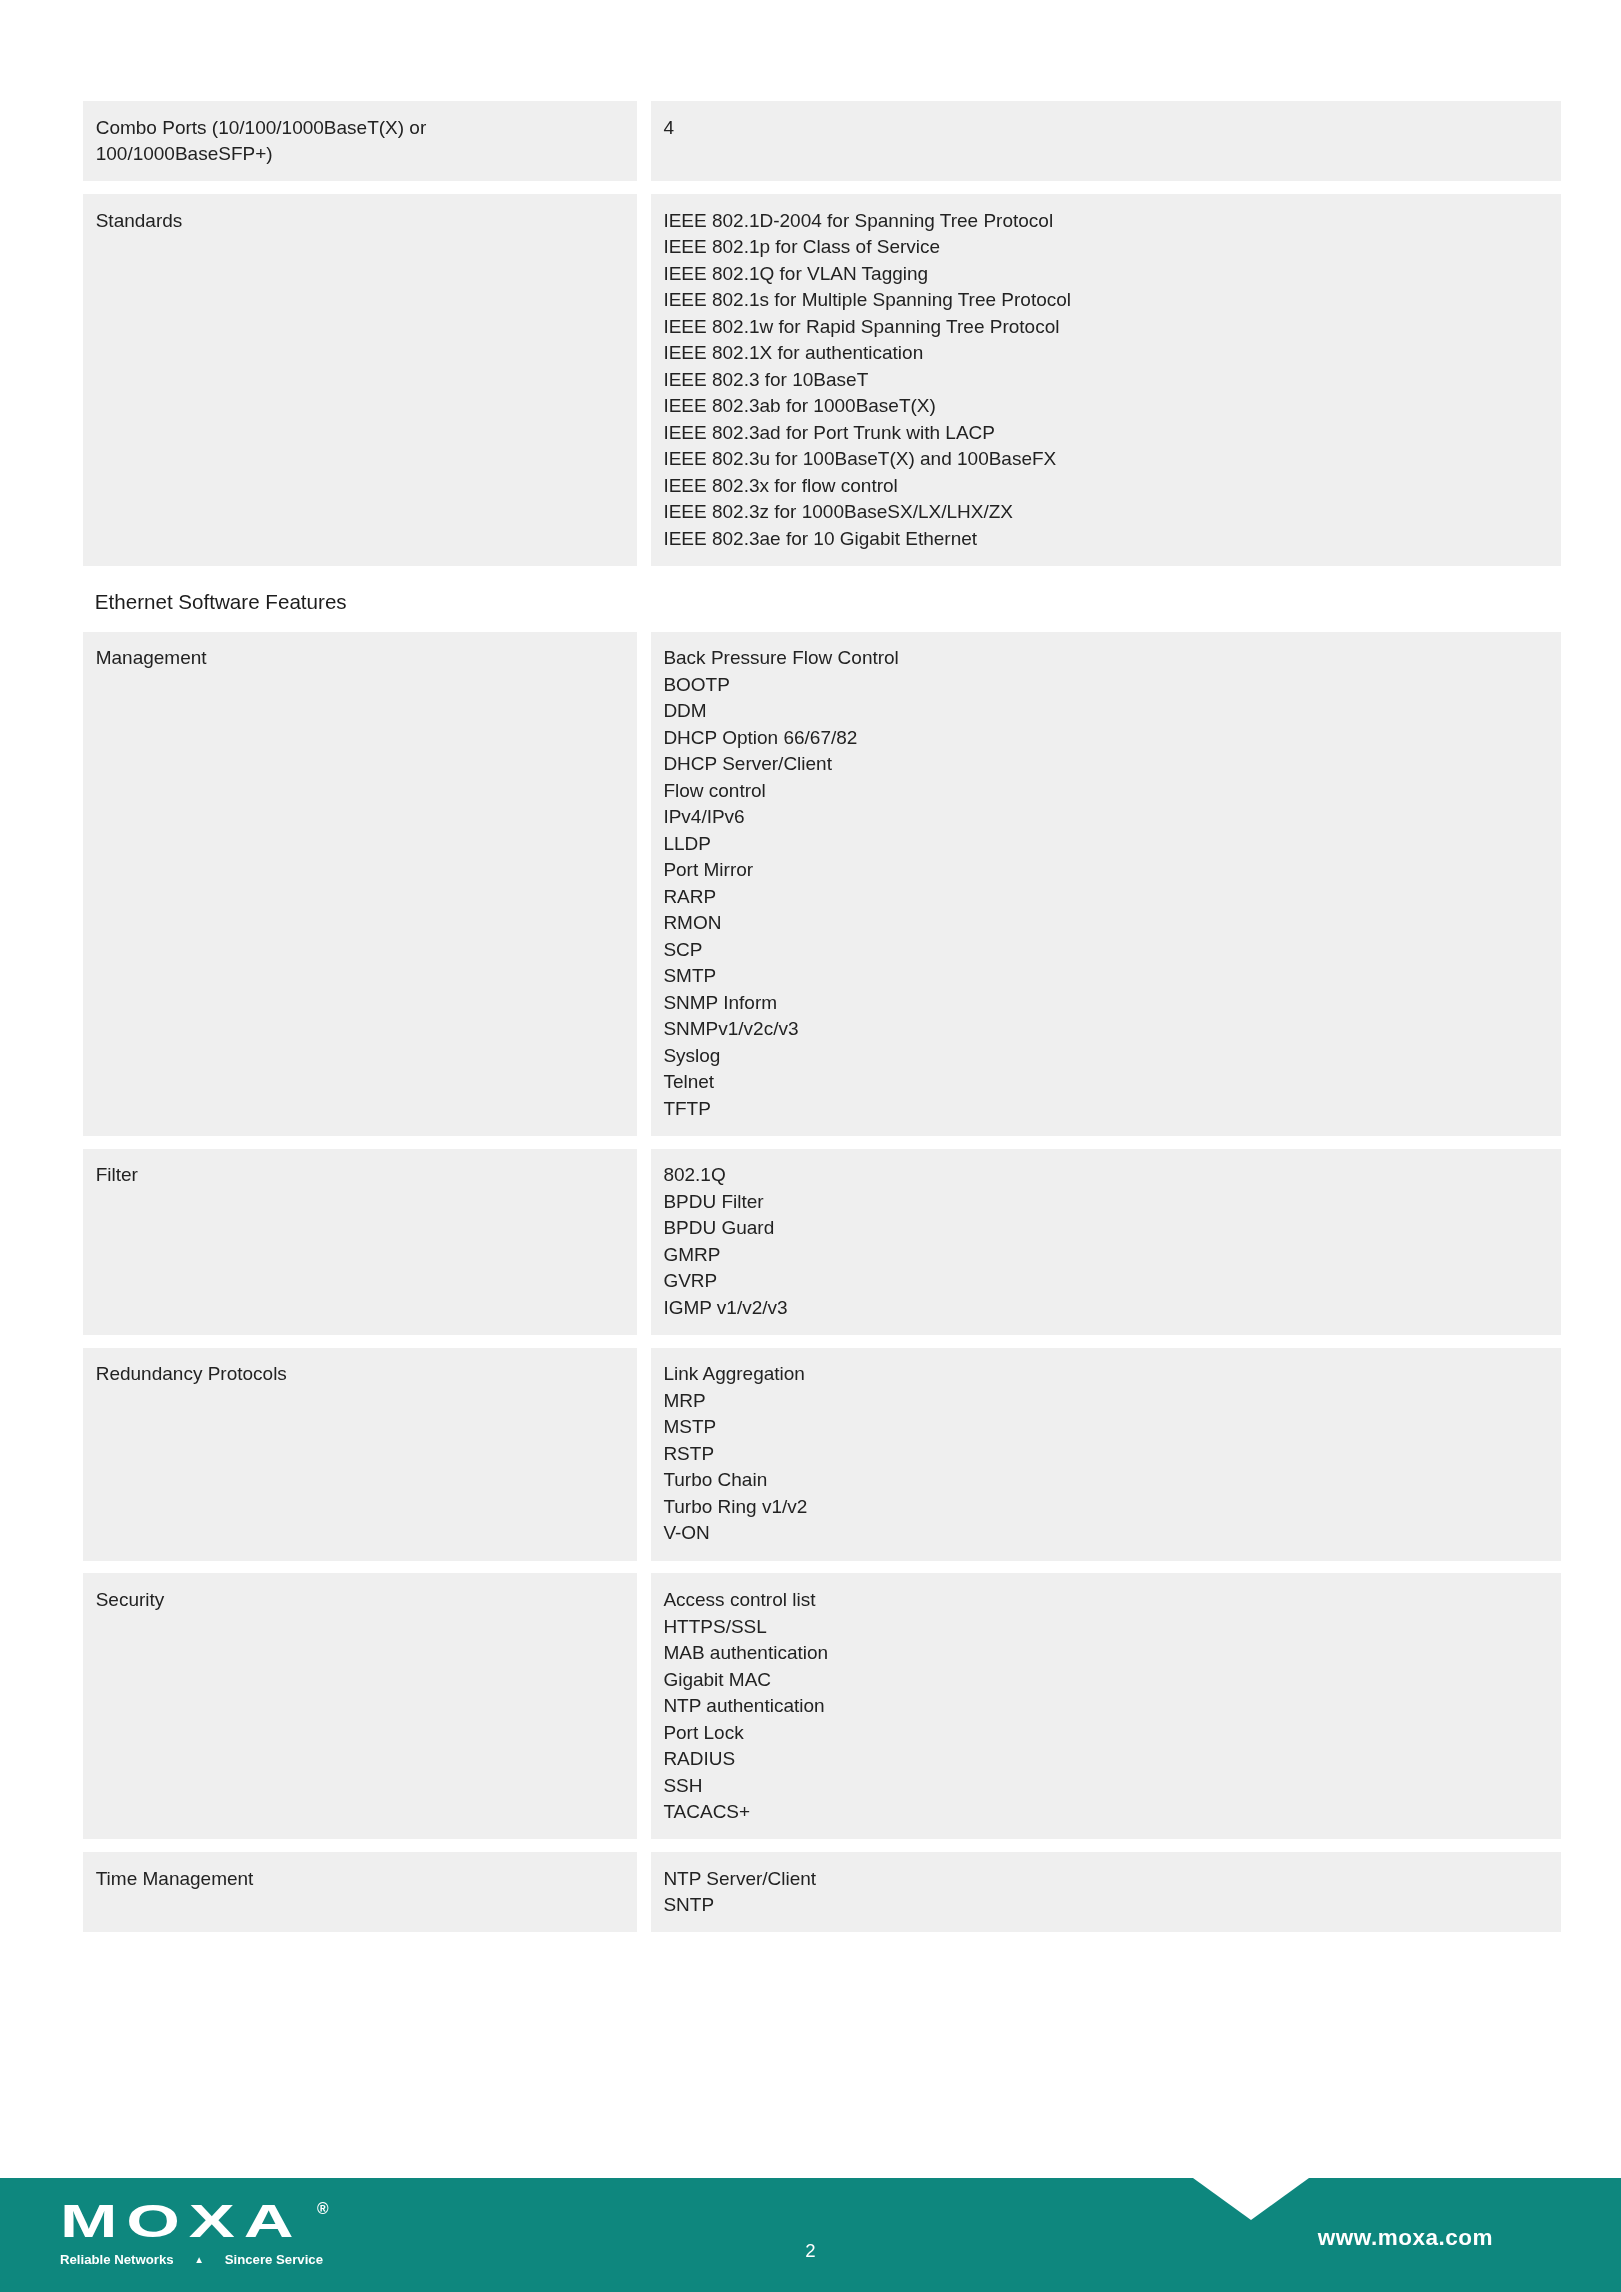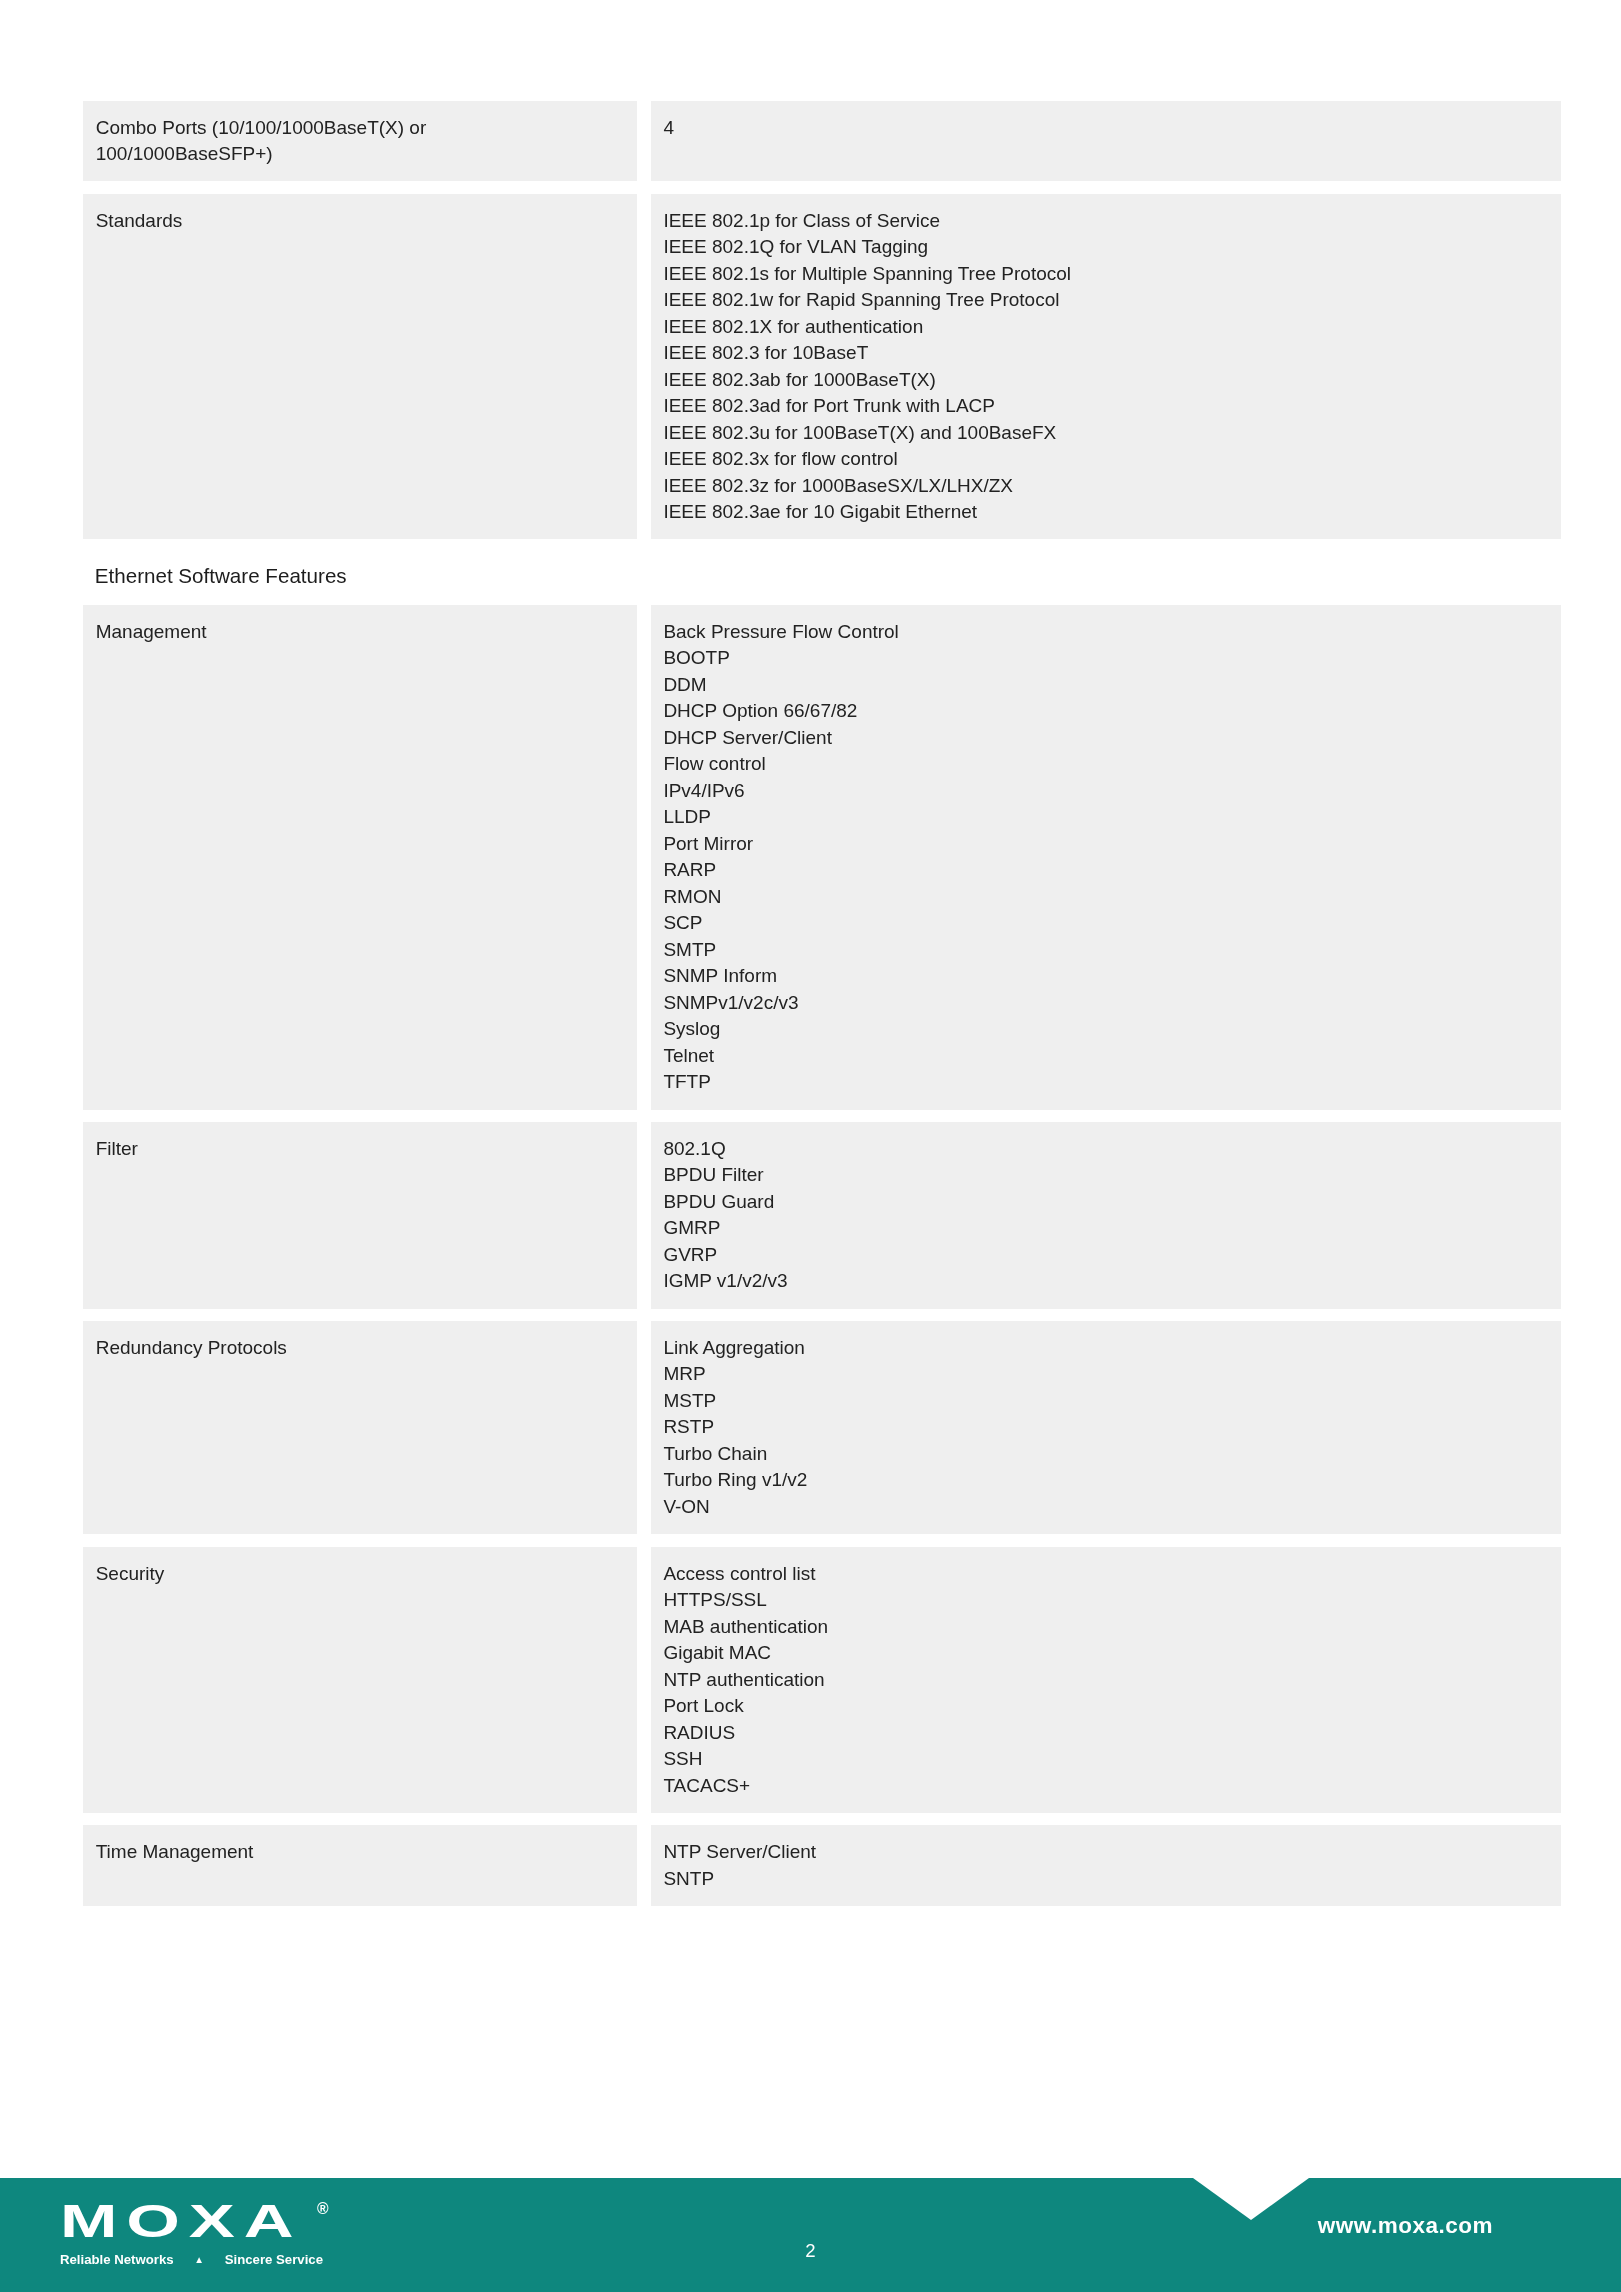--- a/index.html
+++ b/index.html
@@ -107,21 +107,21 @@
     left: 0;
     right: 0;
     top: 62px;
     text-align: center;
     font-size: 18.6px;
     color: #ffffff;
   }
   .website {
     position: absolute;
     right: 128px;
-    top: 35px;
+    top: 47px;
     font-size: 22.5px;
     font-weight: 700;
     color: #ffffff;
     letter-spacing: 0.5px;
   }
 </style>
 </head>
 <body>
 
 <div class="page">
@@ -133,20 +133,21 @@
         <span>Combo Ports (10/100/1000BaseT(X) or 100/1000BaseSFP+)</span>
       </div>
       <div class="cell">
           <div class="value-line">4</div>
         </div>
 
       <div class="cell label-cell">
         <span>Standards</span>
       </div>
       <div class="cell">
+          <div class="value-line">IEEE 802.1D-2004 for Spanning Tree Protocol</div>
           <div class="value-line">IEEE 802.1p for Class of Service</div>
           <div class="value-line">IEEE 802.1Q for VLAN Tagging</div>
           <div class="value-line">IEEE 802.1s for Multiple Spanning Tree Protocol</div>
           <div class="value-line">IEEE 802.1w for Rapid Spanning Tree Protocol</div>
           <div class="value-line">IEEE 802.1X for authentication</div>
           <div class="value-line">IEEE 802.3 for 10BaseT</div>
           <div class="value-line">IEEE 802.3ab for 1000BaseT(X)</div>
           <div class="value-line">IEEE 802.3ad for Port Trunk with LACP</div>
           <div class="value-line">IEEE 802.3u for 100BaseT(X) and 100BaseFX</div>
           <div class="value-line">IEEE 802.3x for flow control</div>

